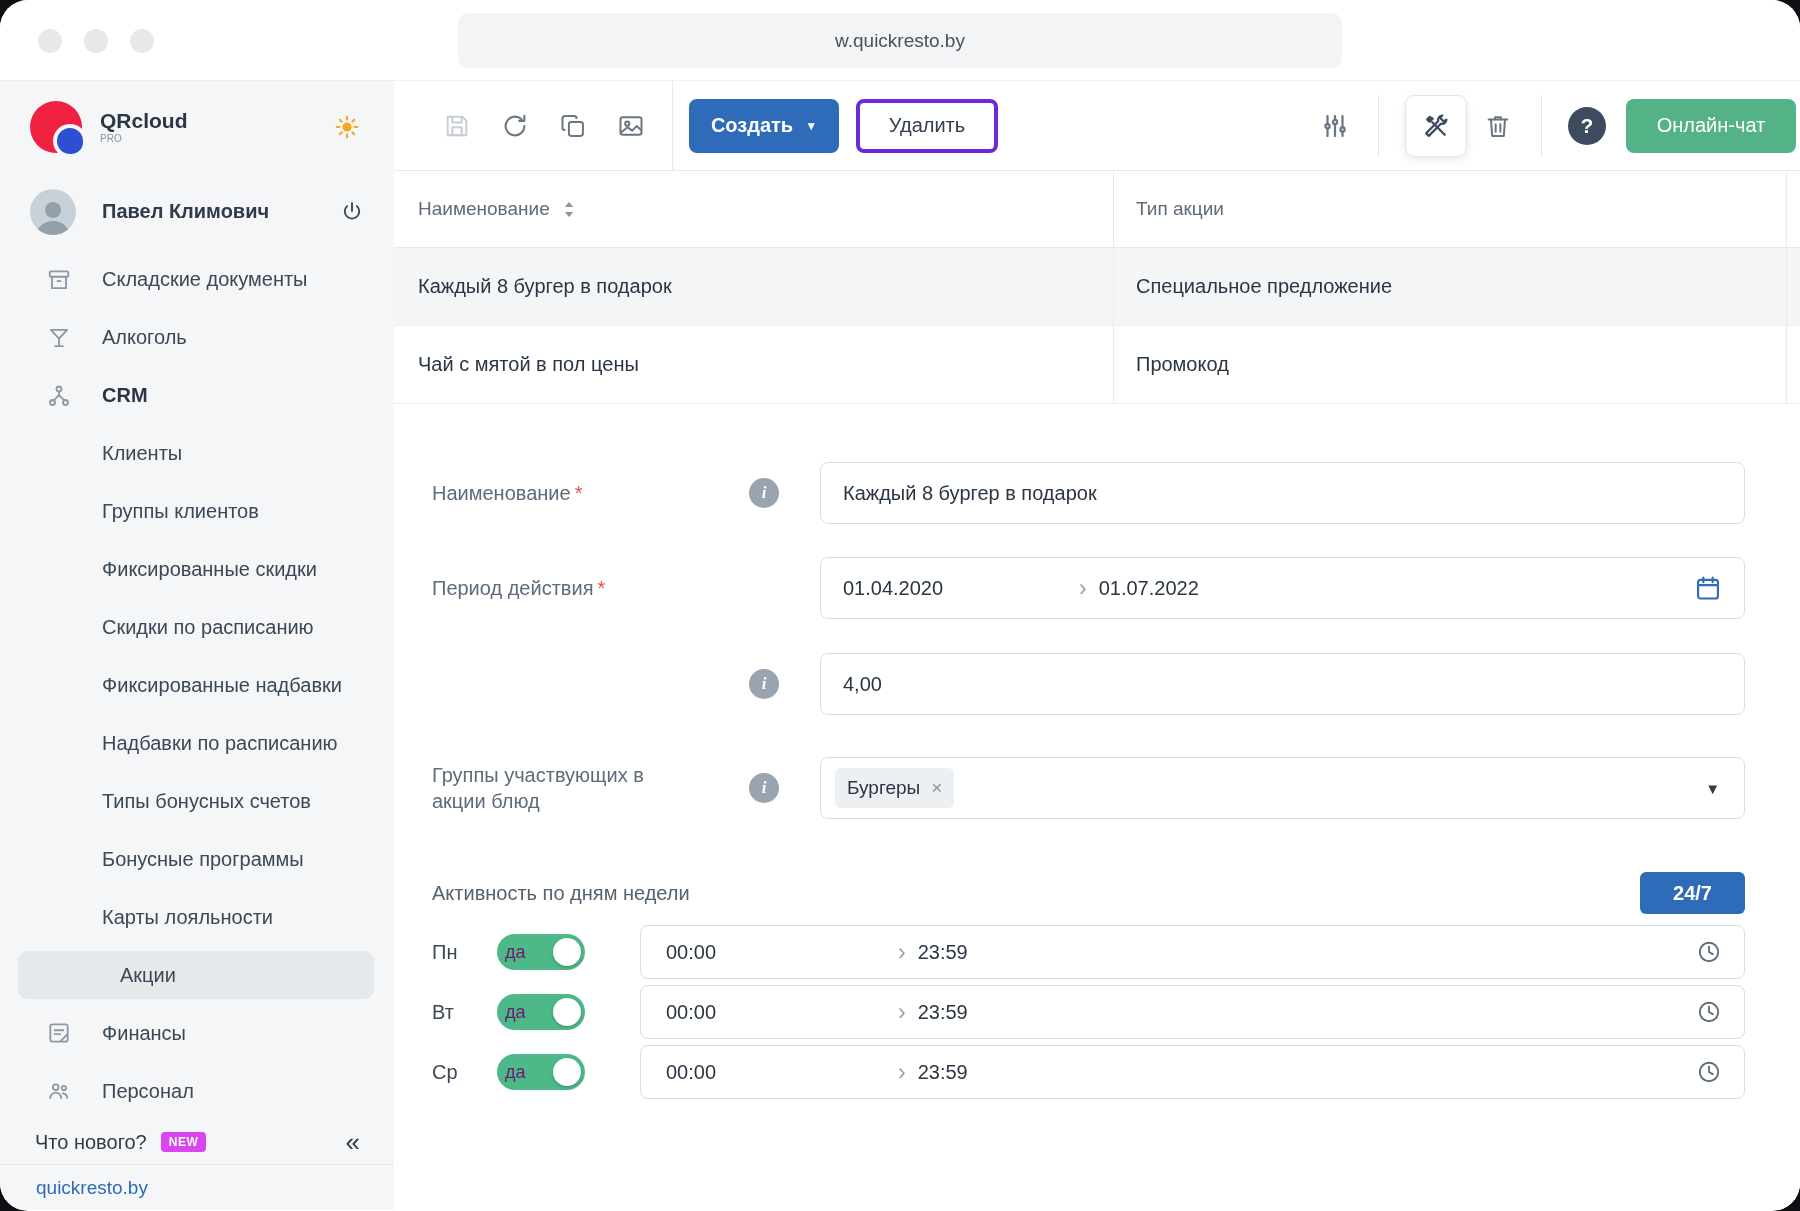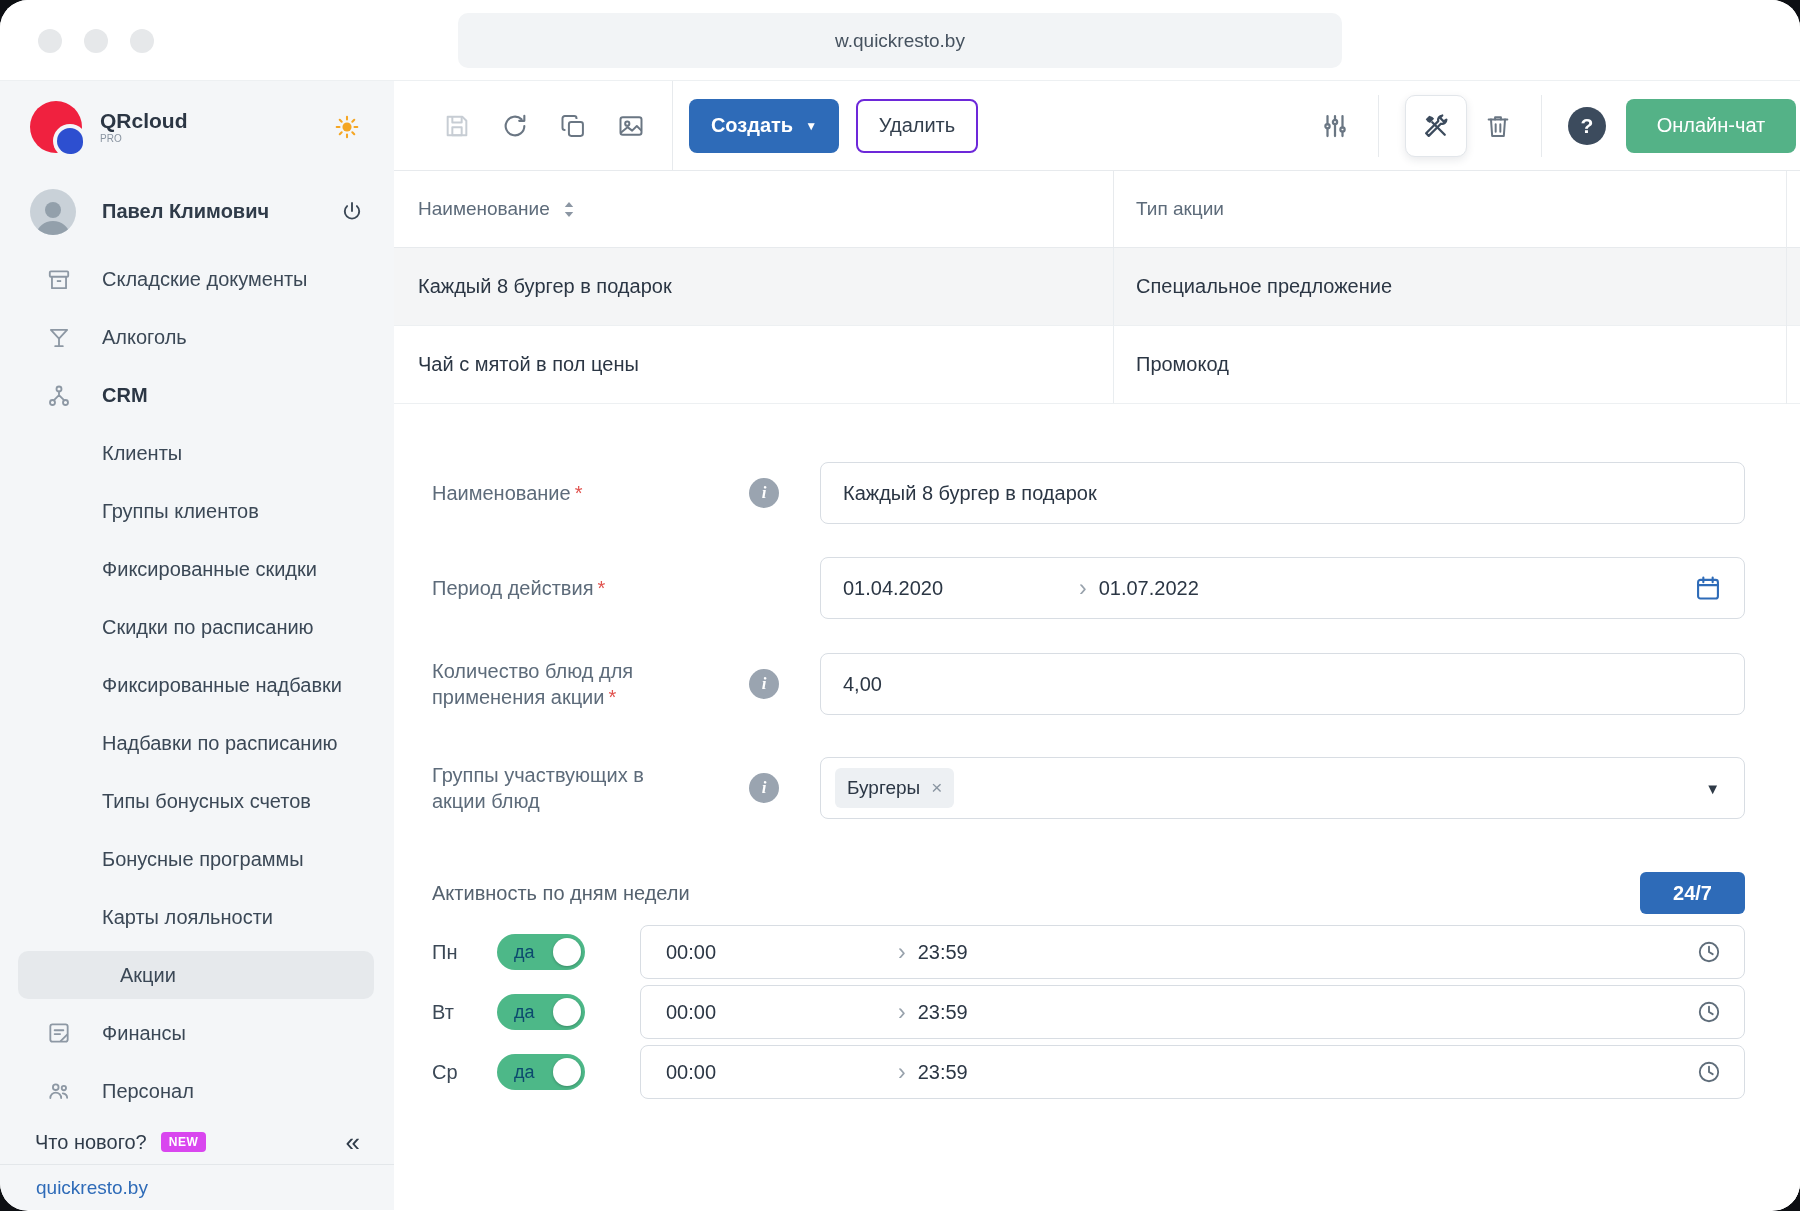--- a/index.html
+++ b/index.html
@@ -53,21 +53,21 @@
 
   .toolbar { height:90px; border-bottom:1px solid #e7eaed; display:flex; align-items:center; padding-left:46px; flex-shrink:0; }
   .tb-ic { width:34px; height:34px; display:flex; align-items:center; justify-content:center; color:#6a7683;
     margin-right:24px; cursor:pointer; }
   .tb-ic.disabled { color:#c7cdd4; cursor:default; }
   .tb-sep { width:1px; align-self:stretch; background:#e7eaed; }
   .btn-create { margin-left:16px; width:150px; height:54px; background:#2e6bb8; color:#fff; border:none; border-radius:8px;
     font-size:20px; font-weight:700; display:flex; align-items:center; justify-content:center; gap:12px; cursor:pointer;
     font-family:inherit; }
   .btn-create .caret { font-size:12px; }
-  .btn-delete { margin-left:17px; width:122px; height:54px; background:#fff; color:#333f4d; border:2px solid #6d28d9;
+  .btn-delete { margin-left:17px; width:142px; height:54px; background:#fff; color:#333f4d; border:4px solid #6d28d9;
     border-radius:8px; font-size:20px; cursor:pointer; font-family:inherit; }
   .tb-right { margin-left:auto; display:flex; align-items:center; padding-right:4px; }
   .tools-box { width:62px; height:62px; border:1px solid #e2e6ea; border-radius:10px; background:#fff;
     box-shadow:0 3px 8px rgba(30,40,60,.10); display:flex; align-items:center; justify-content:center;
     color:#3c4b5d; margin:0 14px 0 26px; cursor:pointer; }
   .help-circle { width:38px; height:38px; border-radius:50%; background:#3c4b5d; color:#fff; font-size:21px; font-weight:700;
     display:flex; align-items:center; justify-content:center; margin:0 20px 0 26px; cursor:pointer; }
   .btn-chat { width:170px; height:54px; background:#54b287; color:#fff; border:none; border-radius:8px; font-size:20px;
     cursor:pointer; font-family:inherit; }
   .tb-right .tb-ic { margin-right:0; }
@@ -118,21 +118,21 @@
   .act-row { position:relative; height:42px; margin-top:53px; }
   .act-label { position:absolute; left:38px; top:50%; transform:translateY(-50%); font-size:20px; color:#55626f; }
   .act-badge { position:absolute; right:55px; top:0; width:105px; height:42px; background:#2e6bb8; color:#fff;
     border-radius:6px; display:flex; align-items:center; justify-content:center; font-size:20px; font-weight:700; cursor:pointer; }
 
   .days { margin-top:11px; }
   .day-row { position:relative; height:54px; margin-bottom:6px; }
   .day-name { position:absolute; left:38px; top:50%; transform:translateY(-50%); font-size:20px; color:#3b4856; }
   .toggle { position:absolute; left:103px; top:50%; transform:translateY(-50%); width:88px; height:36px; border-radius:18px;
     background:#4db888; cursor:pointer; }
-  .t-lab { position:absolute; left:17px; top:50%; transform:translateY(-50%); color:#0c4a6e; font-size:18px; }
+  .t-lab { position:absolute; left:8px; top:50%; transform:translateY(-50%); color:#701a75; font-size:18px; }
   .t-knob { position:absolute; right:4px; top:4px; width:28px; height:28px; border-radius:50%; background:#fff;
     box-shadow:0 1px 3px rgba(0,0,0,.25); }
   .time-box { position:absolute; left:246px; right:55px; top:0; height:54px; border:1px solid #d8dde3; border-radius:8px;
     display:flex; align-items:center; font-size:20px; color:#2b3644; cursor:pointer; }
   .t-from { margin-left:25px; width:232px; }
   .t-to { margin-left:12px; }
   .clock { margin-left:auto; margin-right:22px; color:#5f6d7a; display:flex; }
 </style>
 </head>
 <body>
@@ -404,23 +404,20 @@
               <svg width="28" height="28" viewBox="0 0 24 24" fill="none" stroke="currentColor" stroke-width="1.8" stroke-linecap="round" stroke-linejoin="round">
                 <rect x="3.5" y="5" width="17" height="16" rx="2"></rect>
                   <path d="M3.5 9.5h17"></path>
                   <path d="M8 3v4M16 3v4"></path>
               </svg>
             </span>
           </div>
         </div>
 
         <div class="f-row r3">
-          <div class="f-label">
-            <span>Количество блюд для применения акции</span><span class="req">*</span>
-          </div>
           <span class="f-info">i</span>
           <input class="f-ctrl" type="text" value="4,00" style="">
         </div>
 
         <div class="f-row r4">
           <div class="f-label">Группы участвующих в акции блюд</div>
           <span class="f-info">i</span>
           <div class="f-ctrl box-ctrl">
             <span class="tag">
               <span>Бургеры</span>

